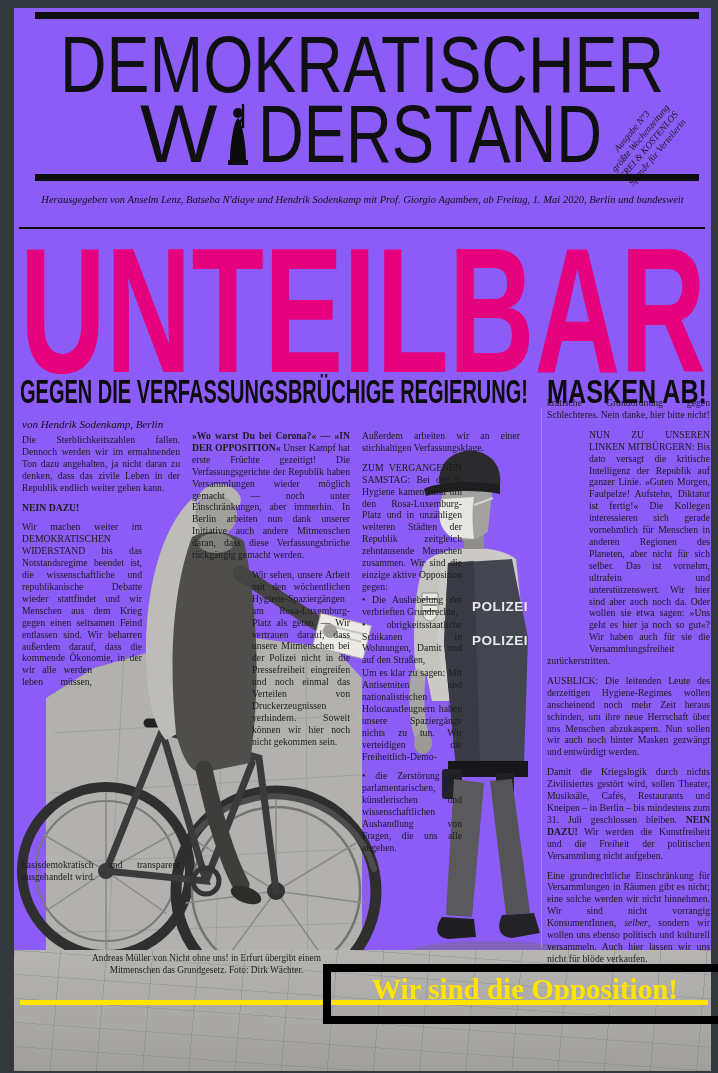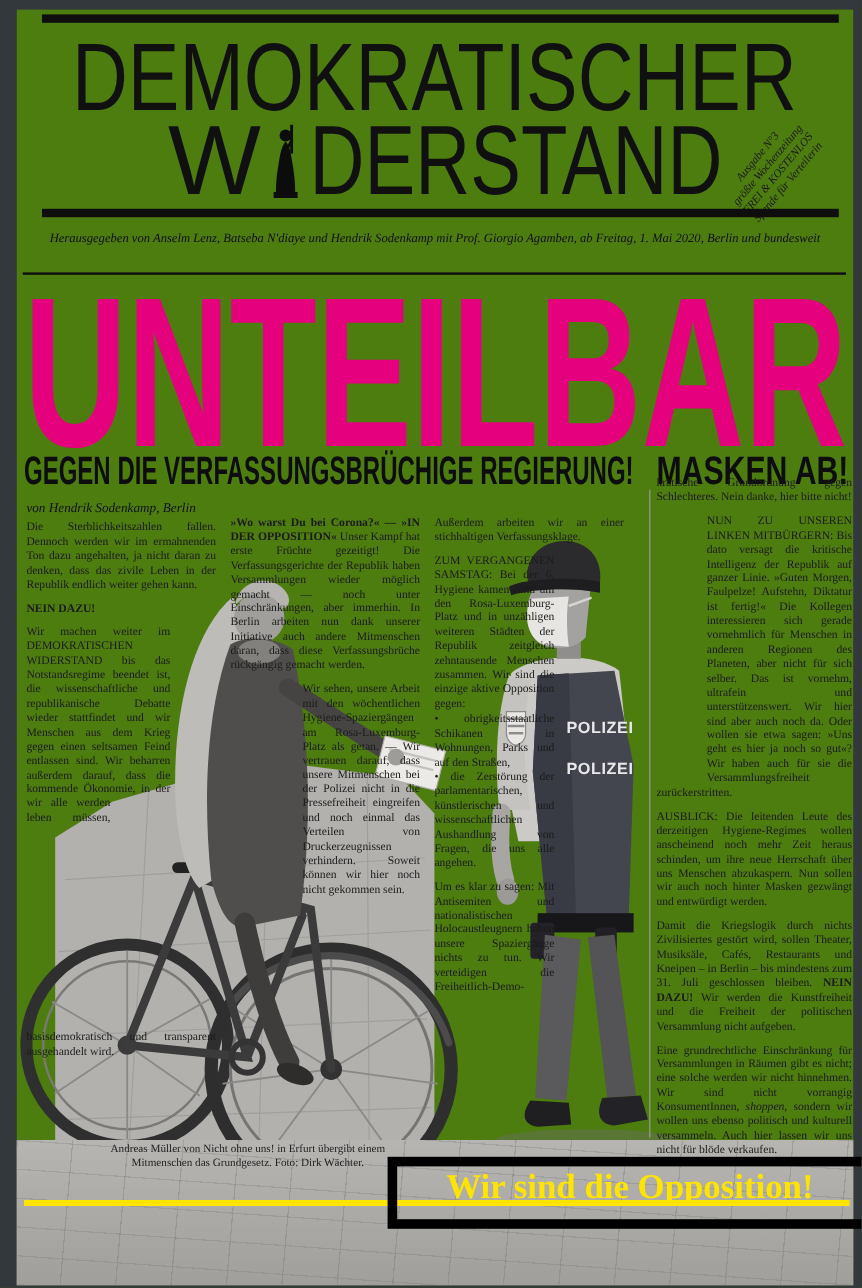--- a/index.html
+++ b/index.html
@@ -1,18 +1,18 @@
 <!DOCTYPE html>
 <html><head>
 <meta charset="utf-8">
 <style>
   html,body{margin:0;padding:0;background:#33383d;}
   .canvas{position:relative;width:718px;height:1073px;background:#33383d;overflow:hidden;
           font-family:"Liberation Serif",serif;}
-  .page{position:absolute;left:14px;top:8px;width:697px;height:1063px;background:#4d7c0f;}
+  .page{position:absolute;left:14px;top:8px;width:697px;height:1063px;background:#8b5cf6;}
   .abs{position:absolute;}
   svg{overflow:visible;display:block;}
 
   
   .rule{background:#0e0e0e;}
   .issue-note{font-style:italic;font-size:9.5px;line-height:11px;text-align:center;color:#1a1a1a;
               transform:rotate(-50deg);}
   .publisher{width:697px;text-align:center;font-style:italic;font-size:10.5px;color:#111;}
 
   
@@ -195,32 +195,33 @@
     <div class="col" style="left:178px;top:398px;width:158px;margin-top:24px;">
       <p><b>»Wo warst Du bei Corona?« — »IN DER OPPOSITION«</b> <span>Unser Kampf hat erste Früchte gezeitigt! Die Verfassungsgerichte der Republik haben Versammlungen wieder möglich gemacht — noch unter Einschränkungen, aber immerhin. In Berlin arbeiten nun dank unserer Initiative auch andere Mitmenschen daran, dass diese Verfassungsbrüche rückgängig gemacht werden.</span></p>
       <div class="fl" style="width:56px;height:290px;"></div>
       <p>Wir sehen, unsere Arbeit mit den wöchentlichen Hygiene-Spaziergängen am Rosa-Luxemburg-Platz als getan. — Wir vertrauen darauf, dass unsere Mitmenschen bei der Polizei nicht in die Pressefreiheit eingreifen und noch einmal das Verteilen von Druckerzeugnissen verhindern. Soweit können wir hier noch nicht gekommen sein.</p>
     </div>
 
     <div class="col" style="left:348px;top:422px;width:158px;">
       <p>Außerdem arbeiten wir an einer stichhaltigen Verfassungsklage.</p>
       <div class="fr" style="width:54px;height:420px;"></div>
       <p class="tight">ZUM VERGANGENEN SAMSTAG: Bei der 6. Hygiene kamen rund um den Rosa-Luxemburg-Platz und in unzähligen weiteren Städten der Republik zeitgleich zehntausende Menschen zusammen. Wir sind die einzige aktive Opposition gegen:</p>
-      <p class="tight">• obrigkeitsstaatliche Schikanen in Wohnungen, Parks und auf den Straßen,</p>
+      <p class="tight">• Die Aushebelung der verbrieften Grundrechte,</p>
+      <p class="tight">• obrigkeitsstaatliche Schikanen in Wohnungen, Damit und auf den Straßen,</p>
+      <p>Um es klar zu sagen: Mit Antisemiten und nationalistischen Holocaustleugnern haben unsere Spaziergänge nichts zu tun. Wir verteidigen die Freiheitlich-Demo-</p>
       <p>• die Zerstörung der parlamentarischen, künstlerischen und wissenschaftlichen Aushandlung von Fragen, die uns alle angehen.</p>
-      <p>Um es klar zu sagen: Mit Antisemiten und nationalistischen Holocaustleugnern haben unsere Spaziergänge nichts zu tun. Wir verteidigen die Freiheitlich-Demo-</p>
     </div>
 
     <div class="col" style="left:533px;top:377px;width:163px;margin-top:12px;">
       <p>kratische Grundordnung gegen Schlechteres. Nein danke, hier bitte nicht!</p>
       <div class="fl" style="width:38px;height:225px;"></div>
       <p>NUN ZU UNSEREN LINKEN MITBÜRGERN: Bis dato versagt die kritische Intelligenz der Republik auf ganzer Linie. »Guten Morgen, Faulpelze! Aufstehn, Diktatur ist fertig!« Die Kollegen interessieren sich gerade vornehmlich für Menschen in anderen Regionen des Planeten, aber nicht für sich selber. Das ist vornehm, ultrafein und unterstützenswert. Wir hier sind aber auch noch da. Oder wollen sie etwa sagen: »Uns geht es hier ja noch so gut«? Wir haben auch für sie die Versammlungsfreiheit zurückerstritten.</p>
       <p>AUSBLICK: Die leitenden Leute des derzeitigen Hygiene-Regimes wollen anscheinend noch mehr Zeit heraus schinden, um ihre neue Herrschaft über uns Menschen abzukaspern. Nun sollen wir auch noch hinter Masken gezwängt und entwürdigt werden.</p>
       <p><span>Damit die Kriegslogik durch nichts Zivilisiertes gestört wird, sollen Theater, Musiksäle, Cafés, Restaurants und Kneipen – in Berlin – bis mindestens zum 31. Juli geschlossen bleiben.</span> <b>NEIN DAZU!</b> <span>Wir werden die Kunstfreiheit und die Freiheit der politischen Versammlung nicht aufgeben.</span></p>
-      <p><span>Eine grundrechtliche Einschränkung für Versammlungen in Räumen gibt es nicht; eine solche werden wir nicht hinnehmen. Wir sind nicht vorrangig KonsumentInnen,</span> <i>shoppen</i><span>, sondern wir wollen uns ebenso politisch und kulturell versammeln. Auch hier lassen wir uns nicht für blöde verkaufen.</span></p>
+      <p><span>Eine grundrechtliche Einschränkung für Versammlungen in Räumen gibt es nicht; eine solche werden wir nicht hinnehmen. Wir sind nicht vorrangig KonsumentInnen,</span> <i>selber</i><span>, sondern wir wollen uns ebenso politisch und kulturell versammeln. Auch hier lassen wir uns nicht für blöde verkaufen.</span></p>
     </div>
 
     <div class="abs pavement" style="left:0;top:942px;width:697px;height:121px;"></div>
 
     <div class="abs caption" style="left:70px;top:944px;">Andreas Müller von Nicht ohne uns! in Erfurt übergibt einem Mitmenschen das Grundgesetz. Foto: Dirk Wächter.</div>
 
     <div class="abs yellow-line" style="left:6px;top:992px;width:688px;height:5px;"></div>
 
     <div class="abs opp-box" style="left:309px;top:956px;width:388px;height:44px;">
       <div class="opp-text">Wir sind die Opposition!</div>

